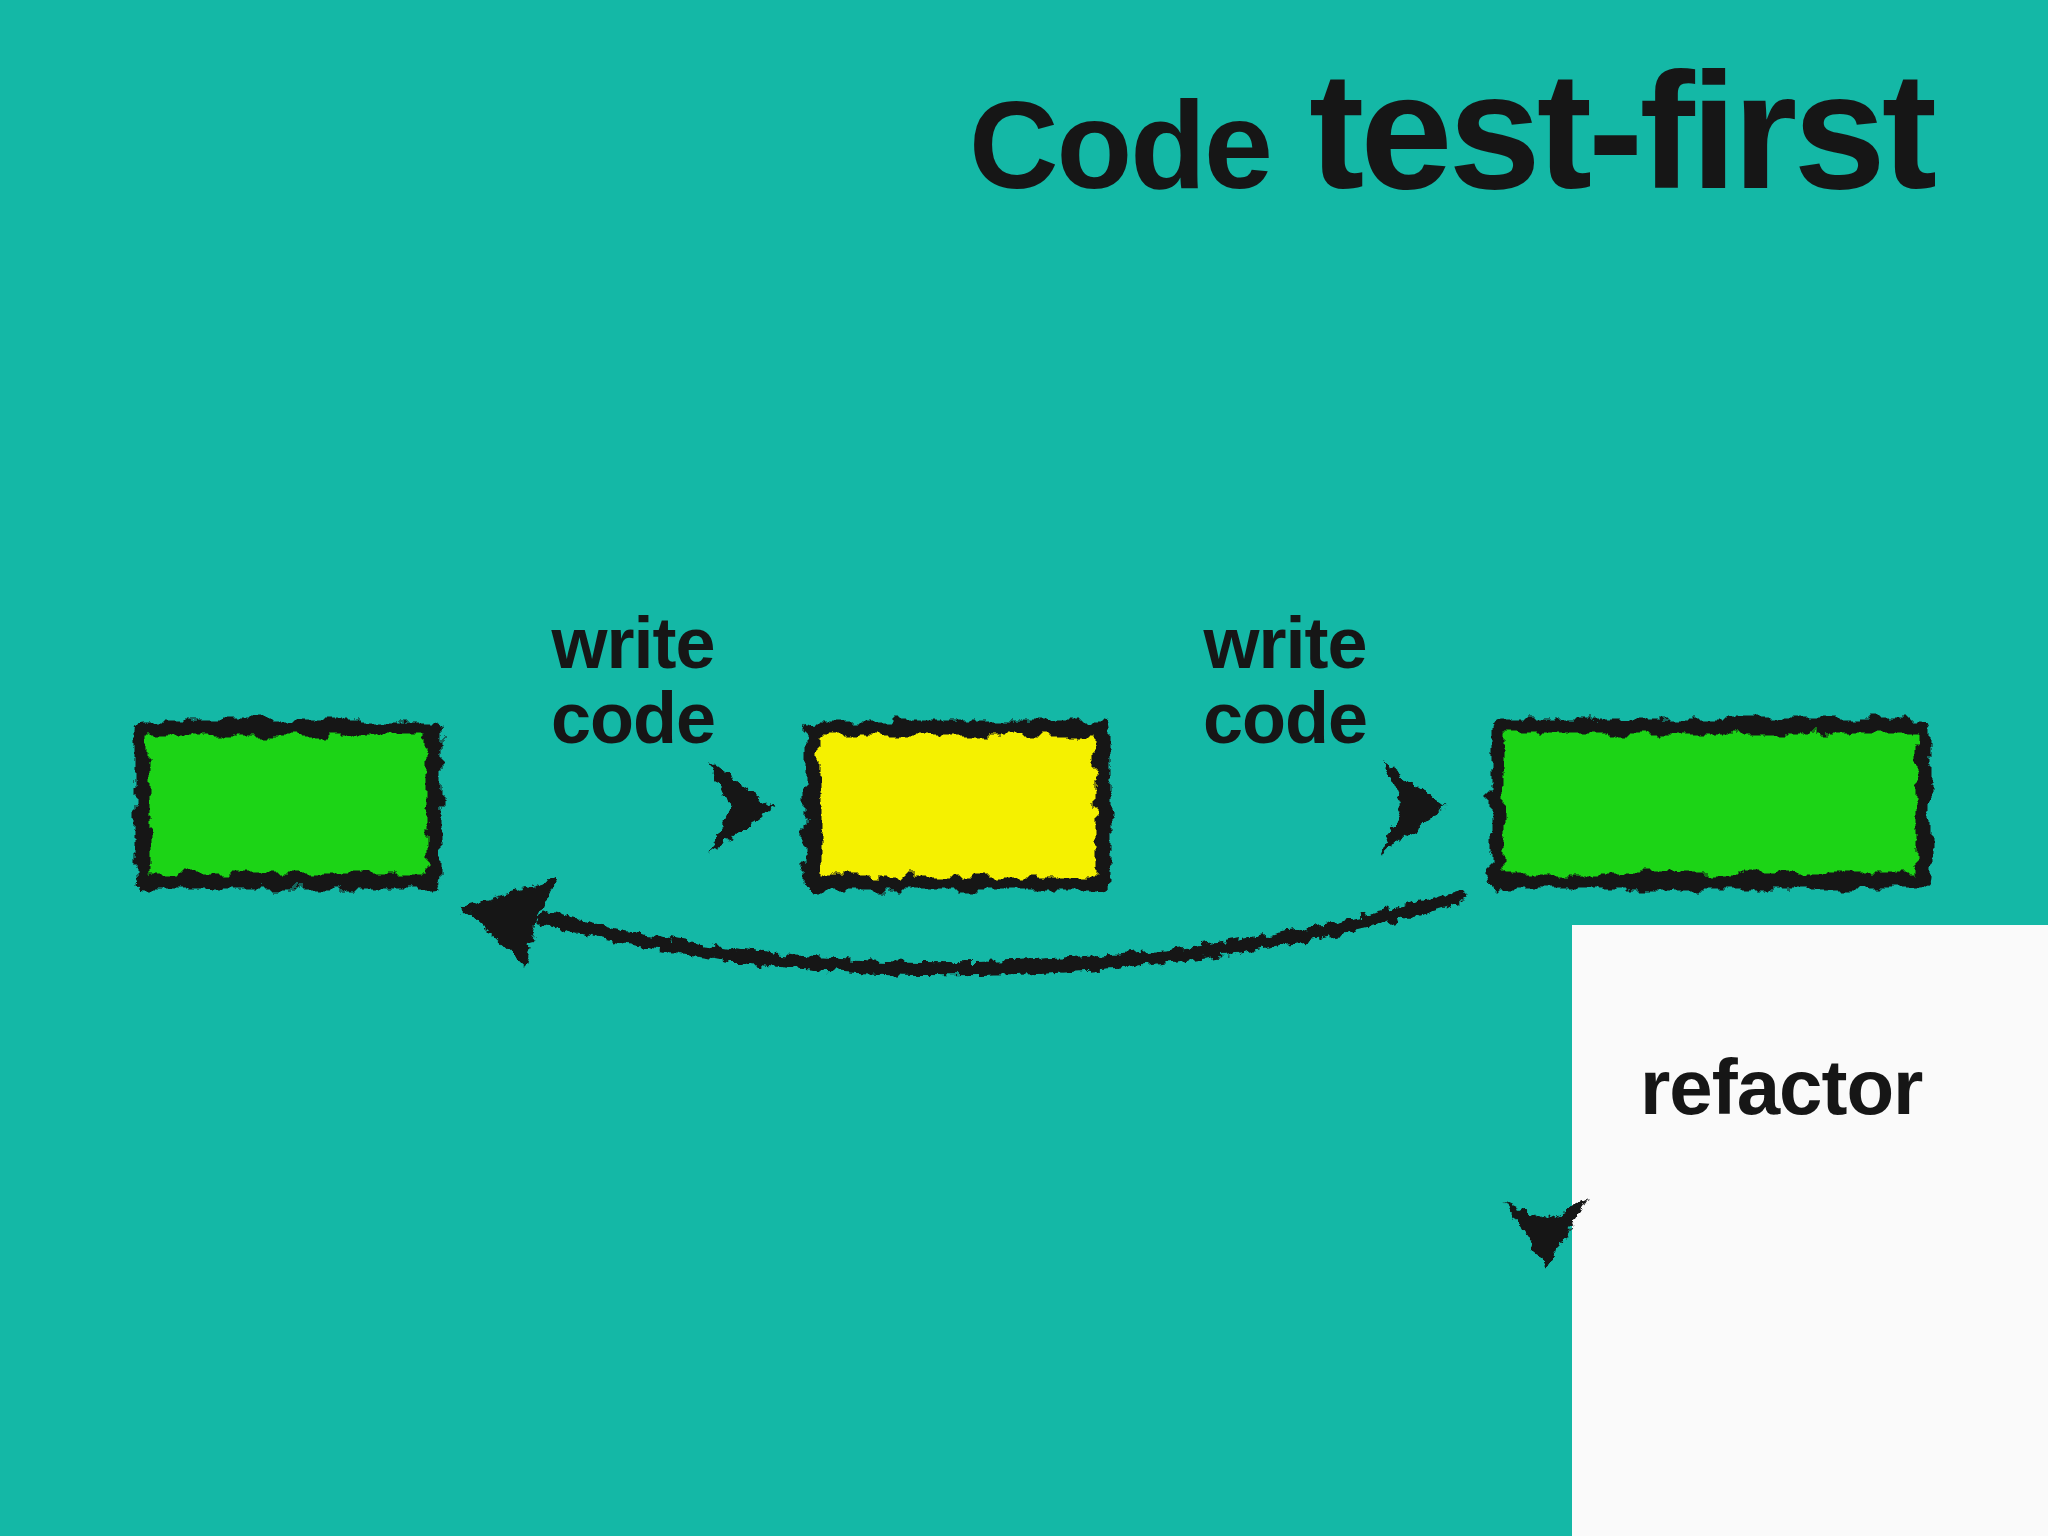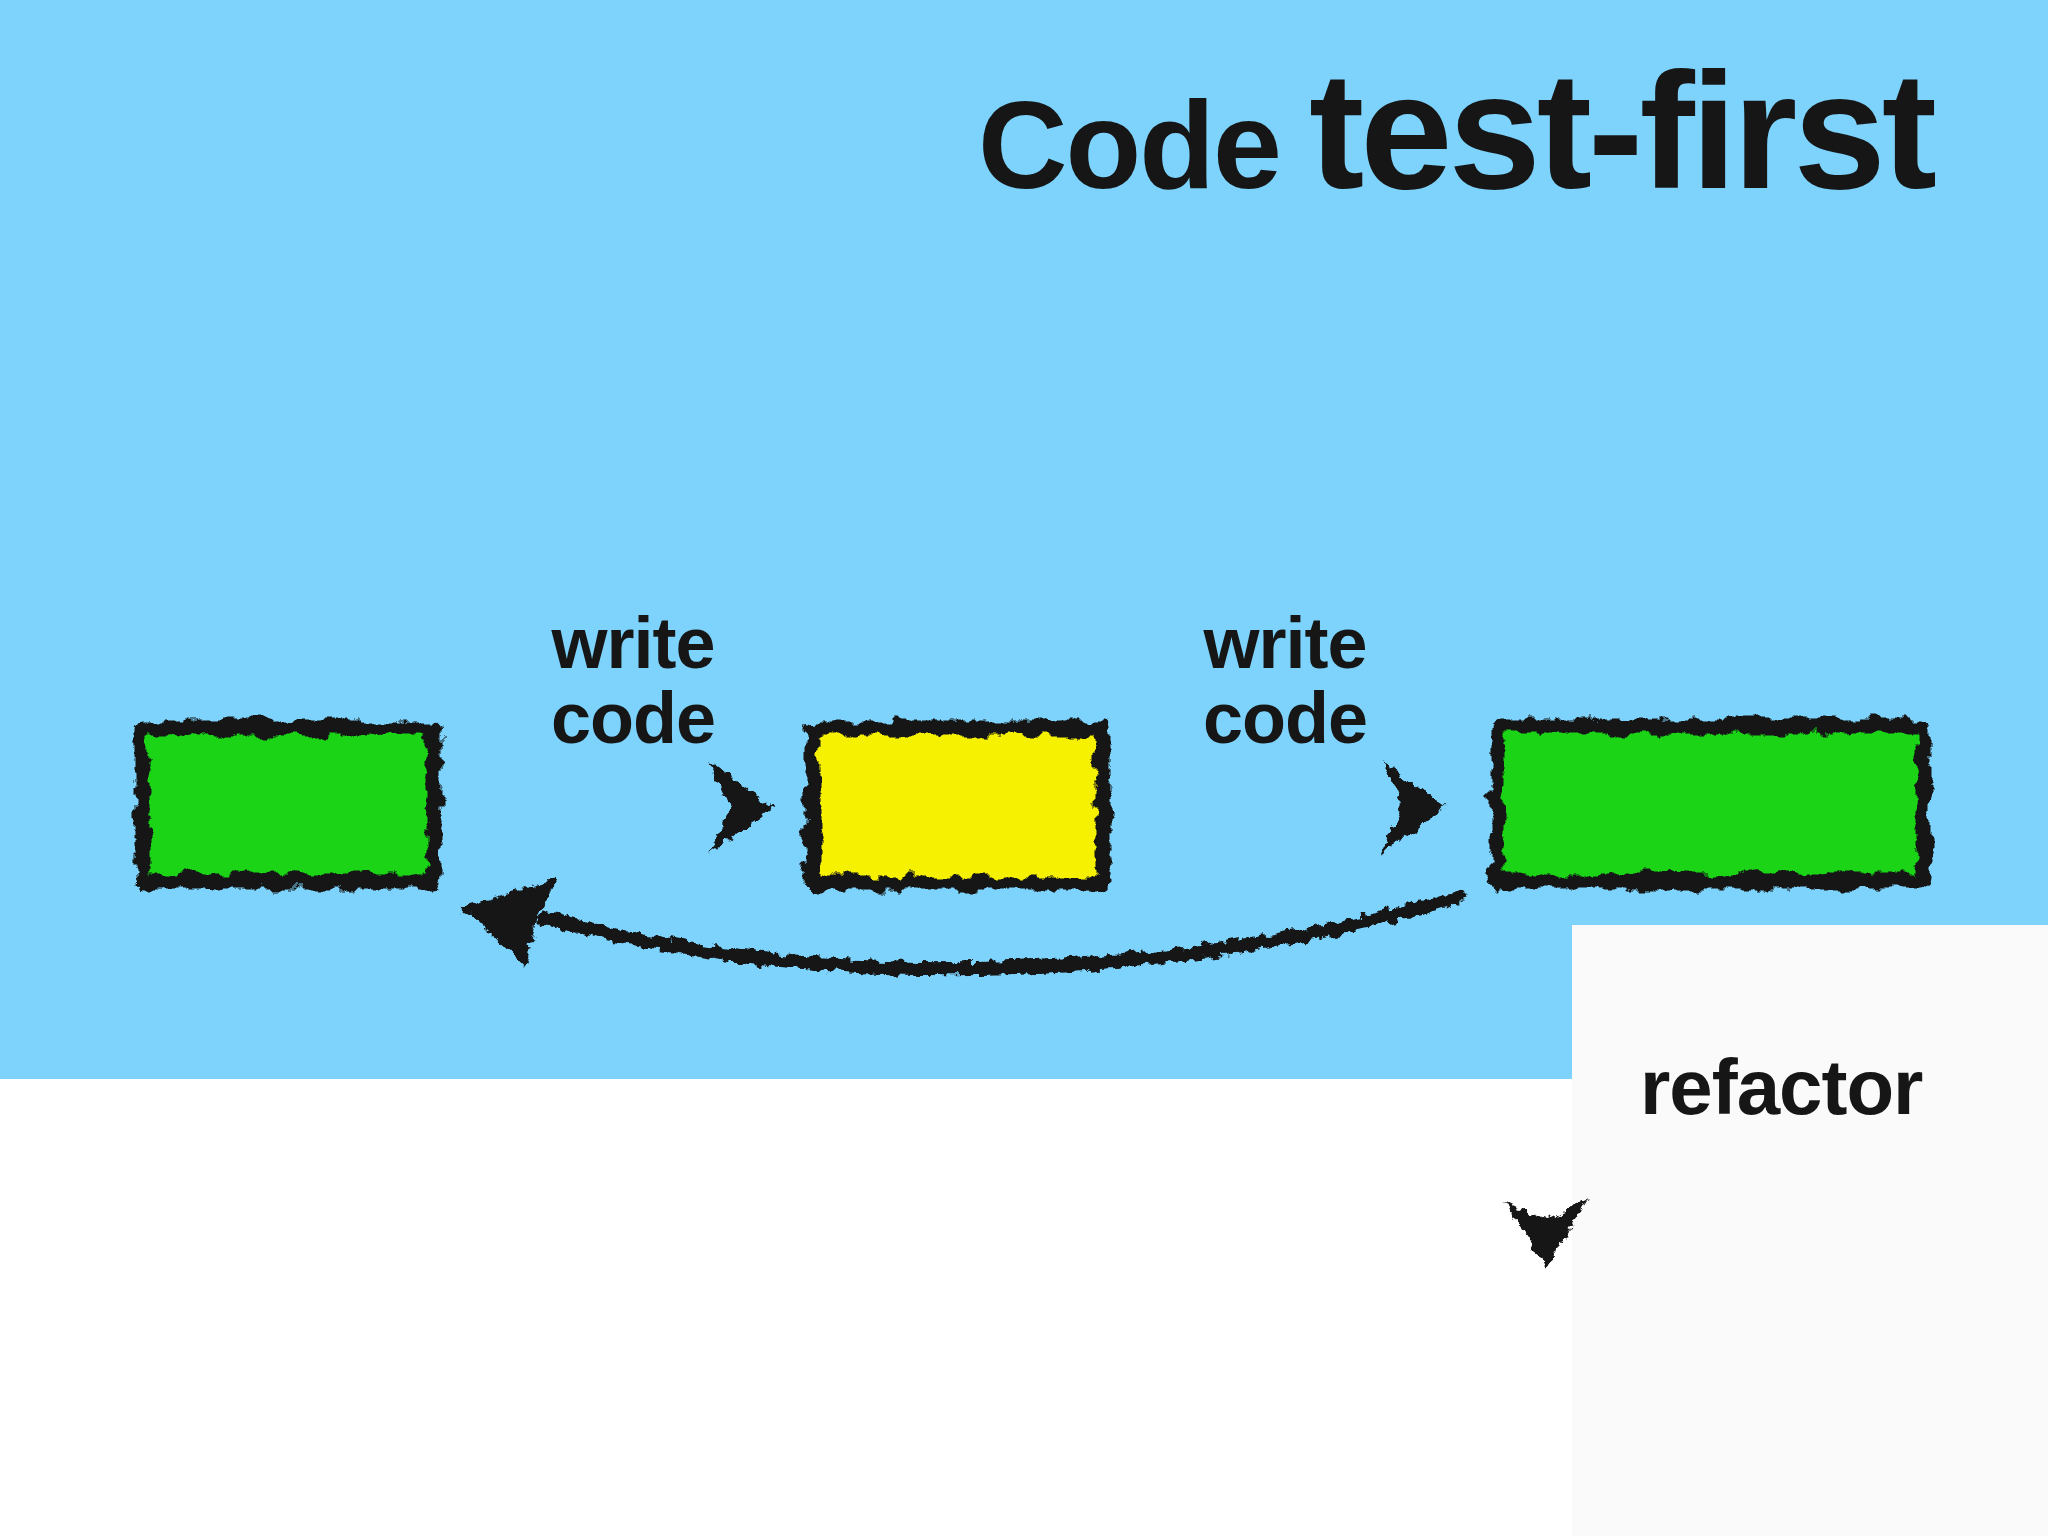--- a/index.html
+++ b/index.html
@@ -7,22 +7,22 @@
     padding: 0;
     width: 2048px;
     height: 1536px;
     background: #ffffff;
     overflow: hidden;
     font-family: "Liberation Sans", sans-serif;
   }
   .stage {
     position: relative;
     width: 2048px;
-    height: 1079px;
-    background: #7dd3fc;
+    height: 1536px;
+    background: #14b8a6;
   }
   .shade-corner {
     position: absolute;
     left: 1572px;
     top: 925px;
     width: 476px;
     height: 611px;
   }
   .diagram-svg {
     position: absolute;
@@ -49,21 +49,21 @@
     letter-spacing: -2px;
     line-height: 1;
     position: relative;
     top: 0;
   }
   .title .t-big {
     font-size: 166px;
     font-weight: bold;
     letter-spacing: -4px;
     line-height: 1;
-    margin-left: 29px;
+    margin-left: 38px;
   }
   
   .title .baseline-push {
     width: 0;
     visibility: hidden;
     font-size: 166px;
     line-height: 1.58;  
   }
   .arrow-label {
     position: absolute;

